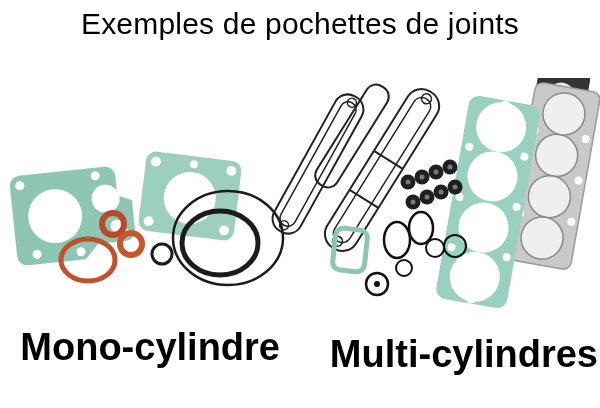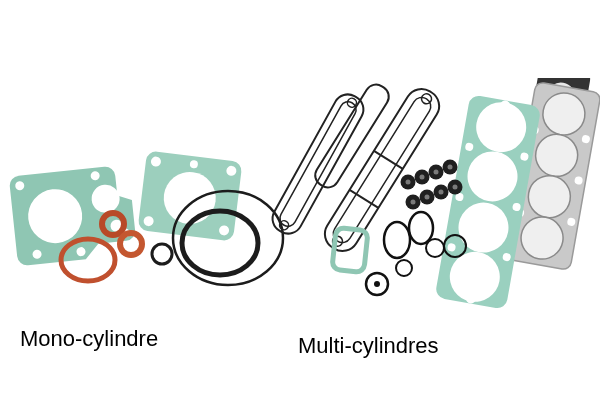--- a/index.html
+++ b/index.html
@@ -1,30 +1,31 @@
 <!DOCTYPE html>
 <html><head>
 <meta charset="utf-8">
 <style>
   html,body{margin:0;padding:0;background:#fff;}
   #page{position:relative;width:600px;height:408px;background:#ffffff;overflow:hidden;
         font-family:"Liberation Sans", sans-serif;color:#000;}
   .title{position:absolute;top:5px;left:0;width:600px;text-align:center;
          font-size:30px;line-height:37px;font-weight:400;letter-spacing:0.2px;}
-  .caption{position:absolute;font-size:22px;font-weight:400;text-align:left;}
+  .caption{position:absolute;font-size:38px;font-weight:700;text-align:right;}
   .caption.mono{left:20px;width:260px;top:326px;}
-  .caption.multi{left:298px;width:290px;top:333px;}
+  .caption.multi{left:308px;width:290px;top:333px;}
   svg{position:absolute;top:78px;left:0;}
 </style>
 </head>
 <body>
 
 <div id="page">
 
   <div class="title">
+    <div>Exemples de pochettes de joints</div>
   </div>
 
   <svg width="600" height="248" viewBox="0 0 600 248">
 
     <g>
 
       <g transform="translate(85,135) rotate(-6)">
         <path d="M-72,-44 h96 a10 10 0 0 1 10 10 v20 l14,6 v30 a10 10 0 0 1 -10 10 h-28 l-14,14 h-58 a10 10 0 0 1 -10 -10 v-70 a10 10 0 0 1 10 -10 z" fill="#8fc6b3"></path>
         <circle cx="-30" cy="0" r="27" fill="#ffffff"></circle>
         <circle cx="22" cy="-12" r="14" fill="#ffffff"></circle>

